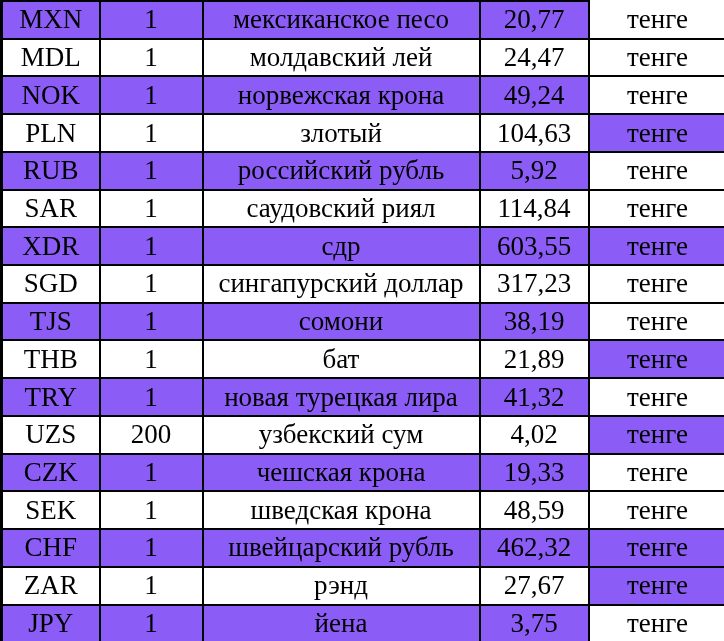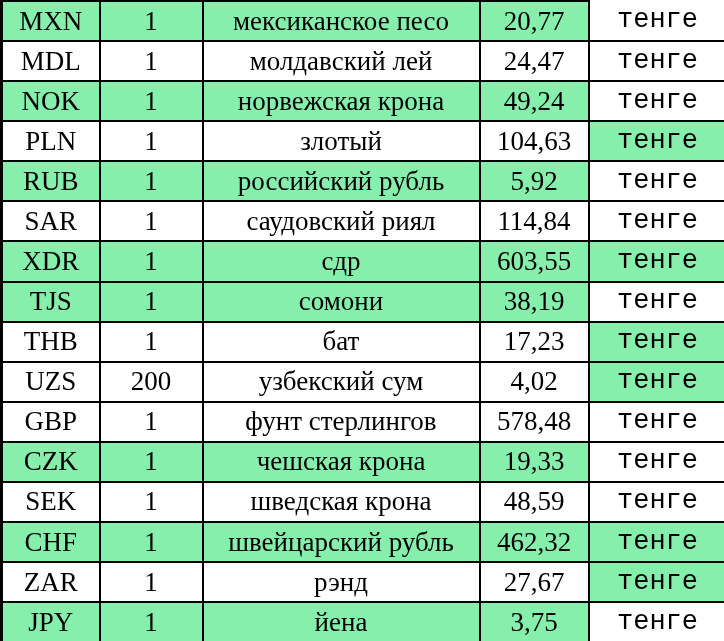--- a/index.html
+++ b/index.html
@@ -26,24 +26,24 @@
     text-align: center;
     vertical-align: middle;
     padding: 0;
     overflow: hidden;
     white-space: nowrap;
     background: #ffffff;
     line-height: 1;
   }
   
   table.rates td:first-child { border-left-width: 3px; }
-  table.rates td:last-child  { border-right: none; font-family: Liberation Mono, monospace; }
+  table.rates td:last-child  { border-right: none; }
   table.rates tr:last-child td { border-bottom: none; }
   table.rates tr:first-child td:last-child { border-top: none; }
-  table.rates td.shaded { background: #86efac; }
+  table.rates td.shaded { background: #8b5cf6; }
   col.c-code { width: 98px; }
   col.c-qty  { width: 103px; }
   col.c-name { width: 277px; }
   col.c-rate { width: 109px; }
   col.c-unit { width: 137px; }
 </style>
 </head>
 <body>
 
 <table class="rates">
@@ -98,46 +98,53 @@
     <td>тенге</td>
   </tr>
       <tr>
     <td class="shaded">XDR</td>
     <td class="shaded">1</td>
     <td class="shaded">сдр</td>
     <td class="shaded">603,55</td>
     <td class="shaded">тенге</td>
   </tr>
       <tr>
+    <td>SGD</td>
+    <td>1</td>
+    <td>сингапурский доллар</td>
+    <td>317,23</td>
+    <td>тенге</td>
+  </tr>
+      <tr>
     <td class="shaded">TJS</td>
     <td class="shaded">1</td>
     <td class="shaded">сомони</td>
     <td class="shaded">38,19</td>
     <td>тенге</td>
   </tr>
       <tr>
     <td>THB</td>
     <td>1</td>
     <td>бат</td>
-    <td>17,23</td>
+    <td>21,89</td>
     <td class="shaded">тенге</td>
+  </tr>
+      <tr>
+    <td class="shaded">TRY</td>
+    <td class="shaded">1</td>
+    <td class="shaded">новая турецкая лира</td>
+    <td class="shaded">41,32</td>
+    <td>тенге</td>
   </tr>
       <tr>
     <td>UZS</td>
     <td>200</td>
     <td>узбекский сум</td>
     <td>4,02</td>
     <td class="shaded">тенге</td>
-  </tr>
-      <tr>
-    <td>GBP</td>
-    <td>1</td>
-    <td>фунт стерлингов</td>
-    <td>578,48</td>
-    <td>тенге</td>
   </tr>
       <tr>
     <td class="shaded">CZK</td>
     <td class="shaded">1</td>
     <td class="shaded">чешская крона</td>
     <td class="shaded">19,33</td>
     <td>тенге</td>
   </tr>
       <tr>
     <td>SEK</td>

